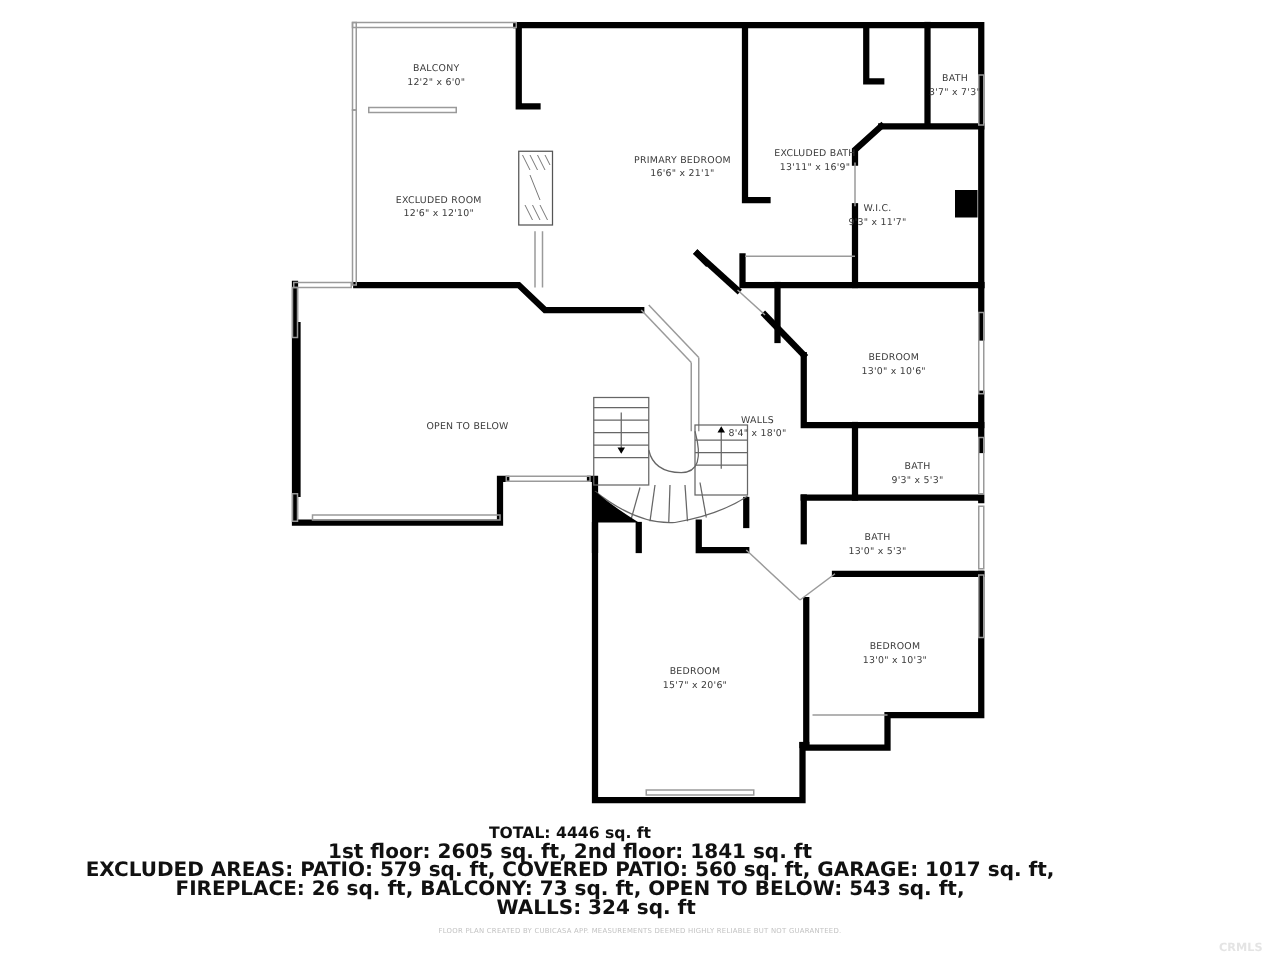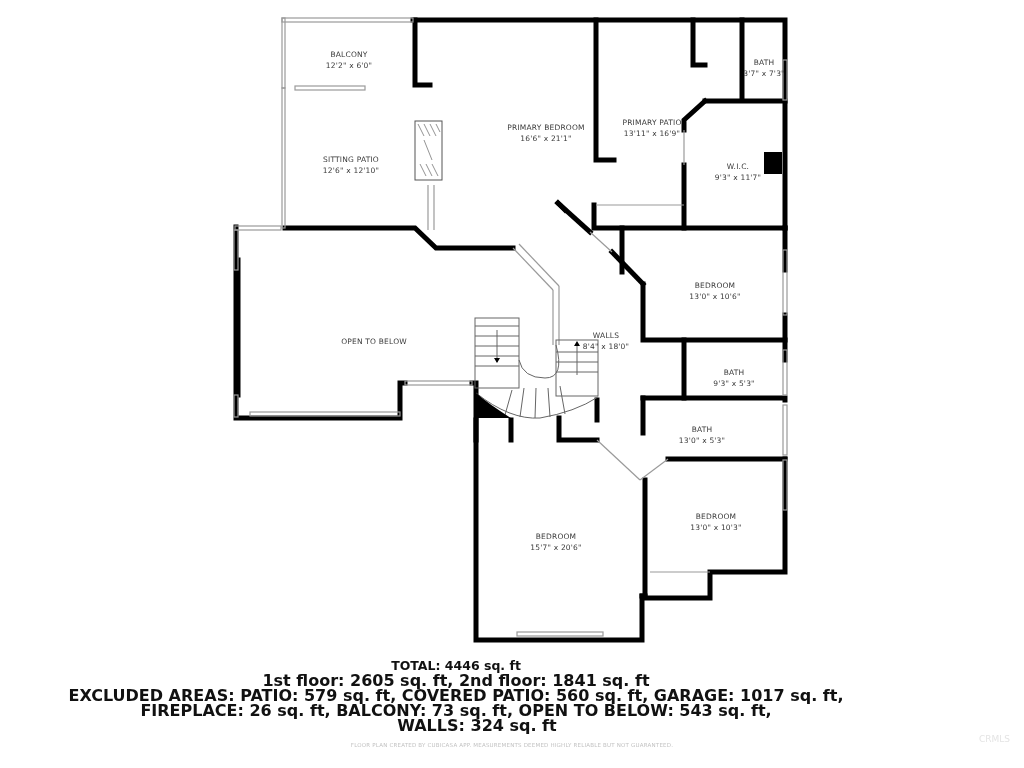--- a/index.html
+++ b/index.html
@@ -4,21 +4,21 @@
 <style>
   html, body { margin:0; padding:0; background:#ffffff; }
   body { width:1024px; height:768px; position:relative; overflow:hidden; font-family:"DejaVu Sans", sans-serif; }
   #plan { position:absolute; left:0; top:0; width:1024px; height:768px; }
   .room-label { position:absolute; transform:translate(-50%,-50%); text-align:center; color:#3a3a3a; font-size:7.5px; line-height:11px; white-space:nowrap; letter-spacing:0.2px; }
   .room-label .name { display:block; }
   .room-label .dim { display:block; }
   .summary { position:absolute; left:0; width:912px; text-align:center; color:#111; font-family:"DejaVu Sans", sans-serif; }
   .line { font-size:16px; line-height:16px;font-weight:bold; }
   .disclaimer { position:absolute; top:742px; left:0; width:1024px; text-align:center; font-size:5.5px; color:#c2c2c2; letter-spacing:0.2px; }
-  .watermark { position:absolute; right:14px; top:734px; font-size:9px; color:#e4e4e4; font-weight:normal; }
+  .watermark { position:absolute; right:14px; top:754px; font-size:9px; color:#e4e4e4; font-weight:bold; }
 </style>
 </head>
 <body>
 
 <svg id="plan" viewBox="0 0 1024 768" xmlns="http://www.w3.org/2000/svg">
   <g fill="none" stroke="#000" stroke-width="5" stroke-linecap="square">
 
     <path d="M413 20 L785 20 L785 228"></path>
 
     <path d="M415 20 L415 85 L430 85"></path>
@@ -118,36 +118,36 @@
   <path d="M494 358 L500 358 L497 363 Z" fill="#000"></path>
   <path d="M574 346 L580 346 L577 341 Z" fill="#000"></path>
 </svg>
 
 <div id="rooms">
     <div class="room-label" style="left: 349px; top: 60px;">
       <span class="name">BALCONY</span>
       <span class="dim">12'2" x 6'0"</span>
     </div>
     <div class="room-label" style="left: 351px; top: 165px;">
-      <span class="name">SITTING PATIO</span>
+      <span class="name">EXCLUDED ROOM</span>
       <span class="dim">12'6" x 12'10"</span>
     </div>
     <div class="room-label" style="left: 504px; top: 133px; margin-left: 42px;">
       <span class="name">PRIMARY BEDROOM</span>
       <span class="dim">16'6" x 21'1"</span>
     </div>
     <div class="room-label" style="left: 652px; top: 128px;">
-      <span class="name">PRIMARY PATIO</span>
+      <span class="name">EXCLUDED BATH</span>
       <span class="dim">13'11" x 16'9"</span>
     </div>
     <div class="room-label" style="left: 764px; top: 68px;">
       <span class="name">BATH</span>
       <span class="dim">3'7" x 7'3"</span>
     </div>
-    <div class="room-label" style="left: 738px; top: 172px;">
+    <div class="room-label" style="left: 702px; top: 172px;">
       <span class="name">W.I.C.</span>
       <span class="dim">9'3" x 11'7"</span>
     </div>
     <div class="room-label" style="left: 374px; top: 341px;">
       <span class="name">OPEN TO BELOW</span>
     </div>
     <div class="room-label" style="left: 606px; top: 341px;">
       <span class="name">WALLS</span>
       <span class="dim">8'4" x 18'0"</span>
     </div>

